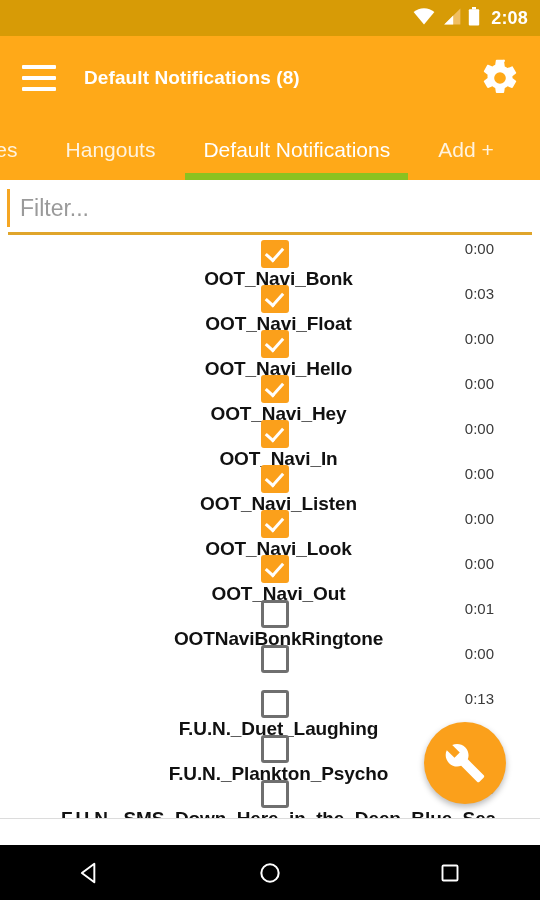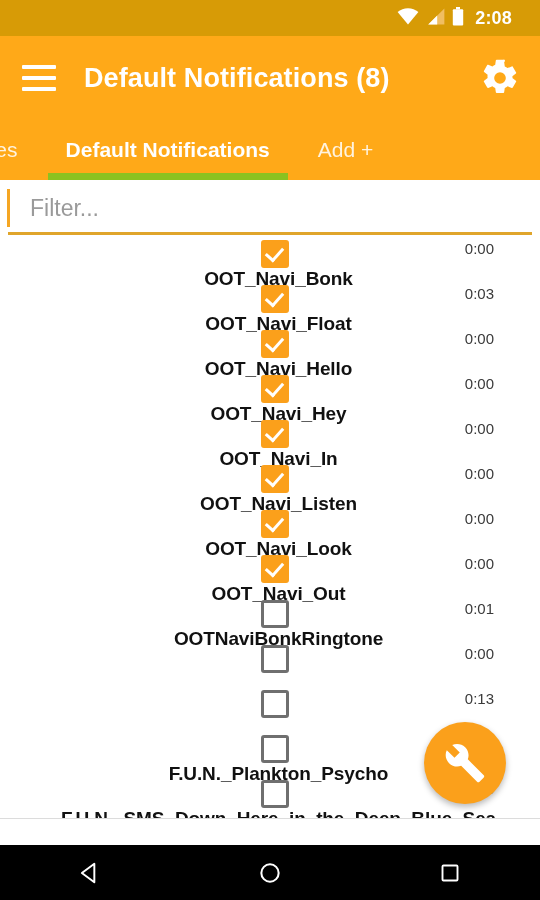--- a/index.html
+++ b/index.html
@@ -25,21 +25,21 @@
   
   .status-bar {
     position: absolute;
     top: 0; left: 0;
     width: 540px;
     height: 36px;
     background: #D79B06;
     display: flex;
     align-items: center;
     justify-content: flex-end;
-    padding-right: 28px;
+    padding-right: 12px;
     box-sizing: border-box;
   }
   .status-icons {
     display: flex;
     align-items: center;
     gap: 7px;
   }
   .sb-clock {
     color: #ffffff;
     font-size: 18px;
@@ -75,21 +75,21 @@
   .hamburger span {
     display: block;
     height: 4px;
     width: 100%;
     background: #ffffff;
     border-radius: 1px;
   }
   .app-title {
     margin-left: 28px;
     color: #ffffff;
-    font-size: 27px;
+    font-size: 19px;
     font-weight: bold;
     letter-spacing: 0.1px;
     white-space: nowrap;
   }
   .gear-btn {
     margin-left: auto;
     margin-right: 18px;
     width: 44px;
     height: 44px;
     display: flex;
@@ -122,21 +122,21 @@
     display: flex;
     align-items: center;
     color: #FFF3DF;
     font-size: 21px;
     padding: 0 24px;
     box-sizing: border-box;
     cursor: pointer;
   }
   .tab.active {
     color: #ffffff;
-    font-weight: bold;
+    font-weight: normal;
   }
   .tab.active::after {
     content: "";
     position: absolute;
     left: 6px;
     right: 6px;
     bottom: 0;
     height: 7px;
     background: #8BC220;
   }
@@ -155,21 +155,21 @@
     left: 8px;
     top: 6px;
     width: 516px;
     height: 44px;
     border: none;
     outline: none;
     background: transparent;
     font-family: "Liberation Sans", sans-serif;
     font-size: 23px;
     color: #222222;
-    padding: 0 0 0 22px;
+    padding: 0 0 0 12px;
     box-sizing: border-box;
   }
   .filter-input::placeholder {
     color: #9A9A9A;
     opacity: 1;
   }
   .filter-caret {
     position: absolute;
     left: 7px;
     top: 9px;
@@ -335,20 +335,23 @@
         <path fill="#ffffff" d="M19.43 12.98c.04-.32.07-.64.07-.98s-.03-.66-.07-.98l2.11-1.65c.19-.15.24-.42.12-.64l-2-3.46c-.12-.22-.39-.3-.61-.22l-2.49 1c-.52-.4-1.08-.73-1.69-.98l-.38-2.65A.488.488 0 0 0 14 1h-4c-.25 0-.46.18-.49.42l-.38 2.65c-.61.25-1.17.59-1.69.98l-2.49-1c-.23-.09-.49 0-.61.22l-2 3.46c-.13.22-.07.49.12.64l2.11 1.65c-.04.32-.07.65-.07.98s.03.66.07.98l-2.11 1.65c-.19.15-.24.42-.12.64l2 3.46c.12.22.39.3.61.22l2.49-1c.52.4 1.08.73 1.69.98l.38 2.65c.03.24.24.42.49.42h4c.25 0 .46-.18.49-.42l.38-2.65c.61-.25 1.17-.59 1.69-.98l2.49 1c.23.09.49 0 .61-.22l2-3.46c.12-.22.07-.49-.12-.64l-2.11-1.65zM12 15.5A3.5 3.5 0 0 1 8.5 12 3.5 3.5 0 0 1 12 8.5a3.5 3.5 0 0 1 3.5 3.5 3.5 3.5 0 0 1-3.5 3.5z"></path>
       </svg>
     </div>
   </div>
 
   <div class="tab-bar">
     <div class="tab-strip">
       <div class="tab">
         <span>ones</span>
       </div>
+      <div class="tab">
+        <span>Hangouts</span>
+      </div>
       <div class="tab active">
         <span>Default Notifications</span>
       </div>
       <div class="tab">
         <span>Add +</span>
       </div>
     </div>
   </div>
 
   <div class="filter-wrap">
@@ -402,20 +405,21 @@
       <div class="cb off"></div>
       <div class="row-label">OOTNaviBonkRingtone</div>
       <div class="row-dur">0:01</div>
     </div>
     <div class="row">
       <div class="cb off"></div>
       <div class="row-dur">0:00</div>
     </div>
     <div class="row">
       <div class="cb off"></div>
+      <div class="row-label">F.U.N._Duet_Laughing</div>
       <div class="row-dur">0:13</div>
     </div>
     <div class="row">
       <div class="cb off"></div>
       <div class="row-label">F.U.N._Plankton_Psycho</div>
       <div class="row-dur"></div>
     </div>
     <div class="row">
       <div class="cb off"></div>
       <div class="row-label">F.U.N._SMS_Down_Here_in_the_Deep_Blue_Sea</div>

